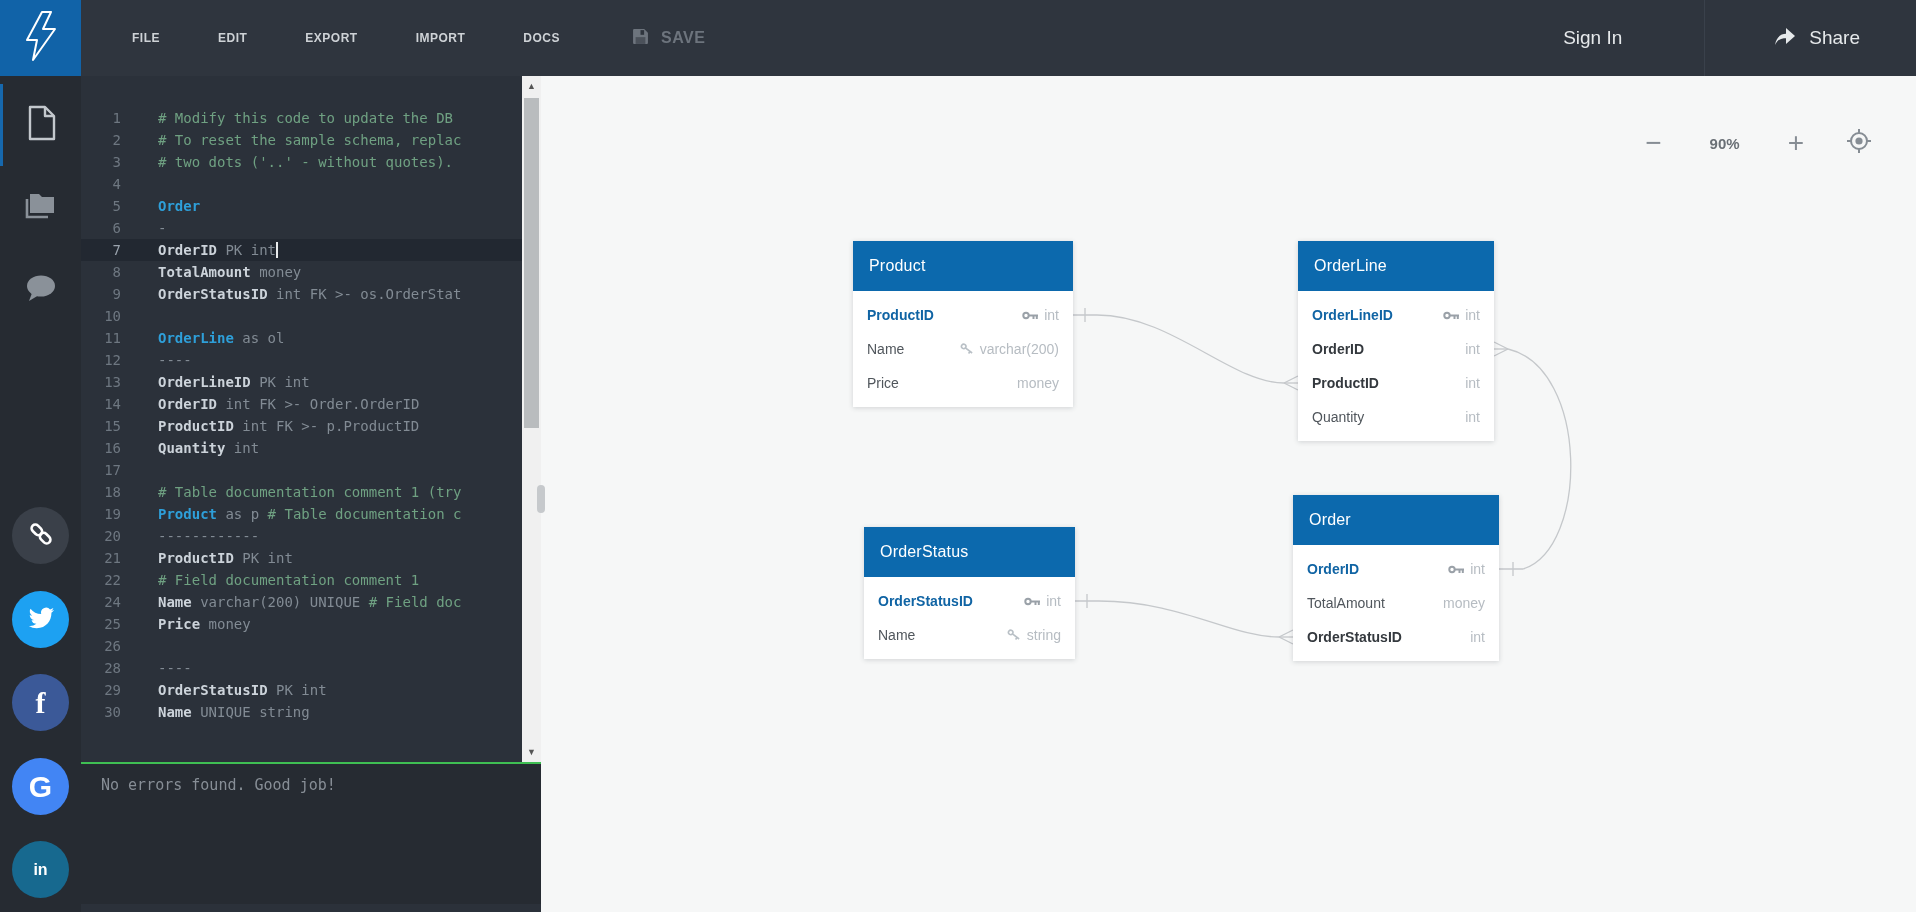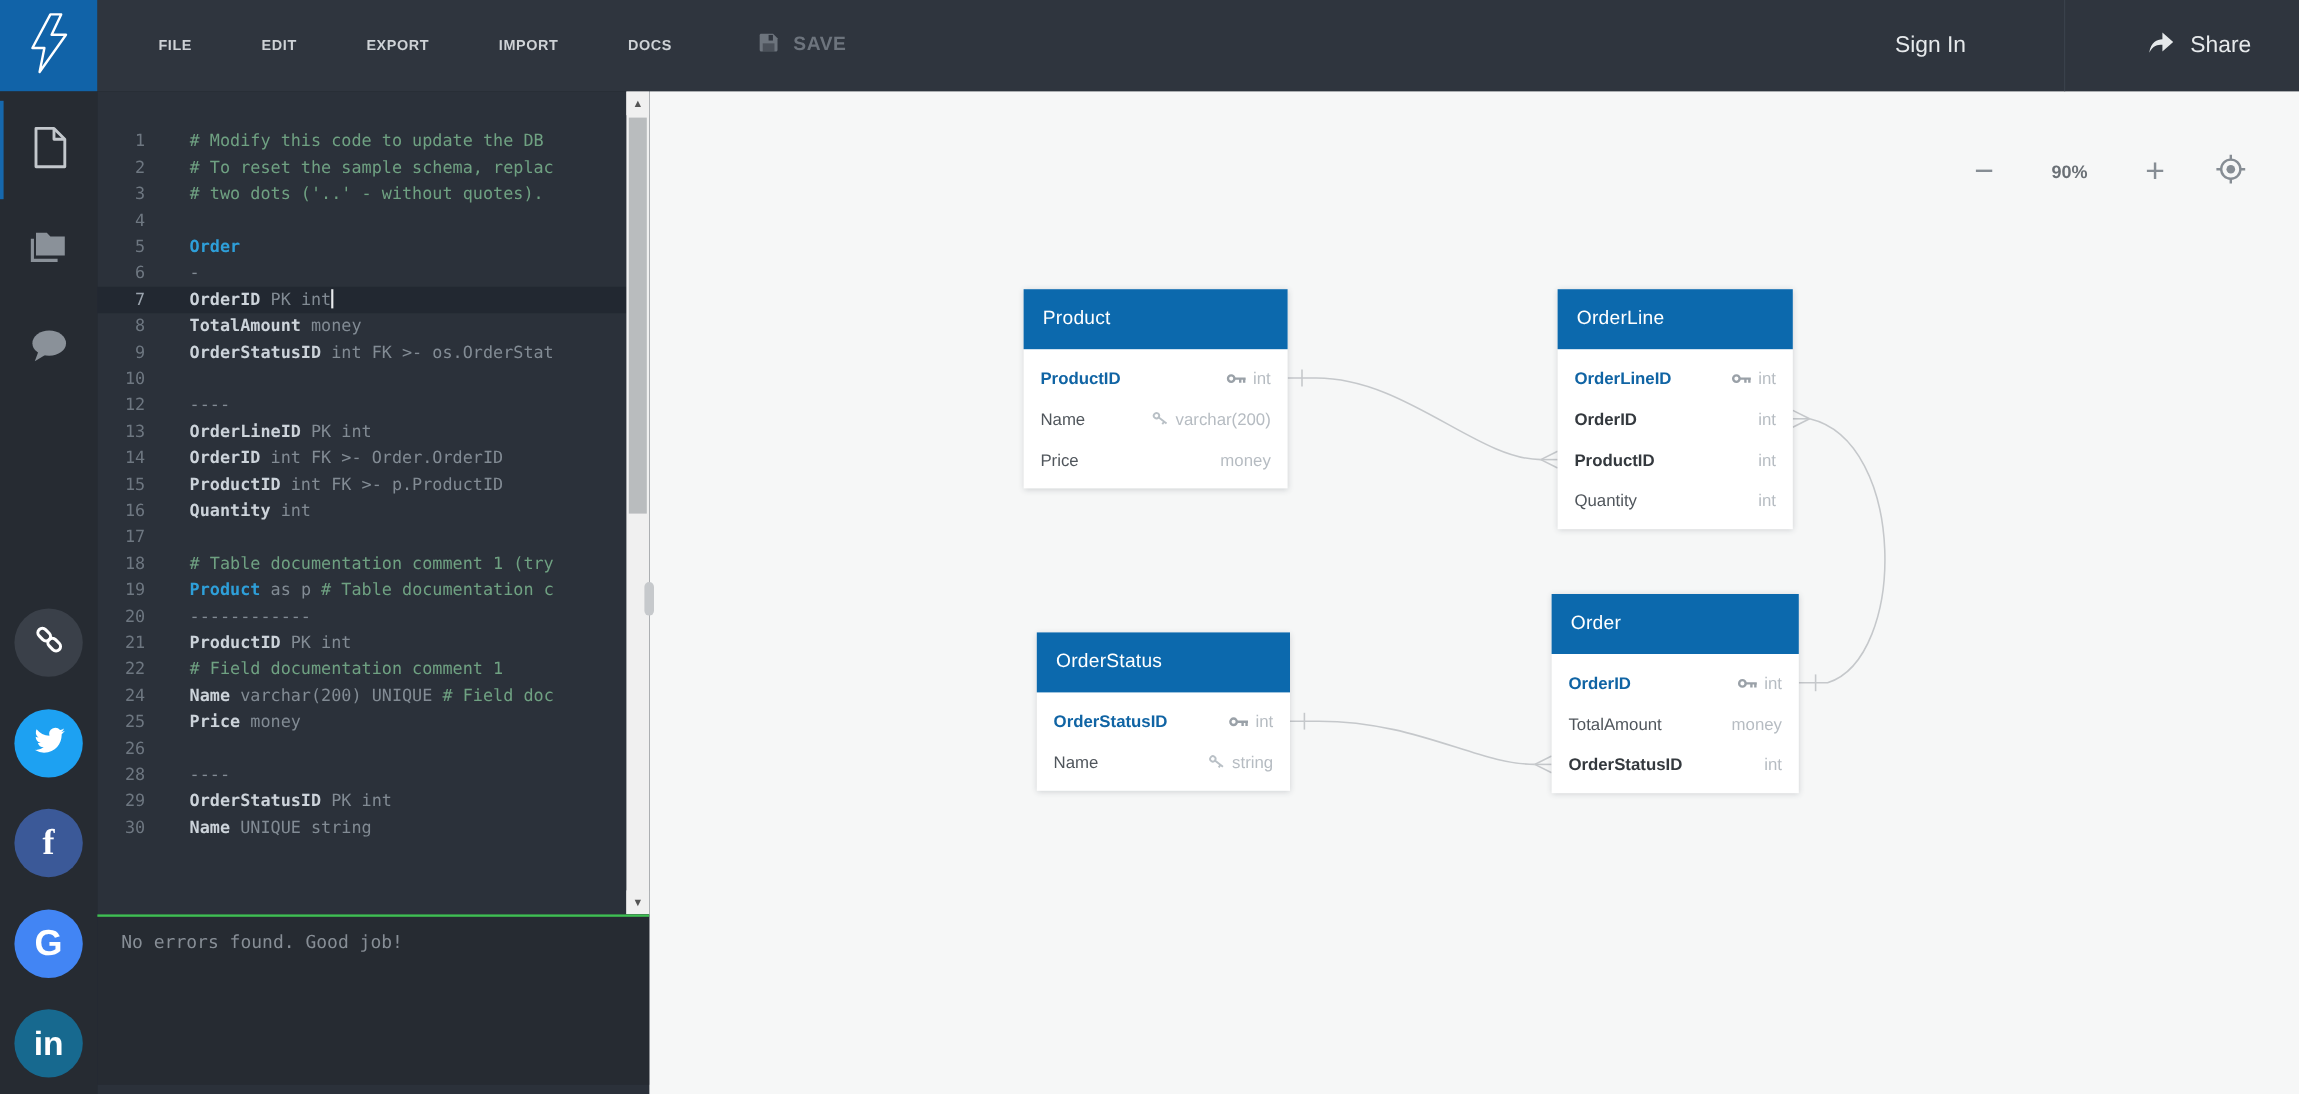--- a/index.html
+++ b/index.html
@@ -10,21 +10,21 @@
   .topbar{position:absolute;left:0;top:0;width:1916px;height:76px;background:#2f353e;
           display:flex;align-items:center;z-index:30;}
   .logo{width:81px;height:76px;background:#1163a8;display:flex;align-items:center;justify-content:center;flex:0 0 81px;}
   .menu{display:flex;align-items:center;gap:58px;padding-left:51px;}
   .menu-item{color:#ced2d6;font-size:12px;letter-spacing:.5px;font-weight:600;cursor:pointer;}
   .save-btn{display:flex;align-items:center;gap:12px;margin-left:72px;color:#6d747d;
             font-size:16px;letter-spacing:.5px;font-weight:600;cursor:pointer;}
   .tb-right{margin-left:auto;display:flex;align-items:center;height:100%;gap:24px;}
   .signin{color:#e6e9eb;font-size:19px;padding:0 58px;cursor:pointer;}
   .tb-div{width:1px;height:76px;background:#3a414b;}
-  .share{display:flex;align-items:center;gap:12px;color:#e6e9eb;font-size:19px;padding:0 40px 0 44px;cursor:pointer;}
+  .share{display:flex;align-items:center;gap:12px;color:#e6e9eb;font-size:19px;padding:0 56px 0 44px;cursor:pointer;}
 
   
   .sidebar{position:absolute;left:0;top:76px;width:81px;height:836px;background:#262b32;z-index:20;}
   .side-item{position:absolute;left:0;width:81px;height:82px;display:flex;align-items:center;justify-content:center;cursor:pointer;}
   .side-item.active{border-left:3px solid #1668ad;width:78px;}
   .soc{position:absolute;left:12px;width:57px;height:57px;border-radius:50%;
        display:flex;align-items:center;justify-content:center;cursor:pointer;
        color:#fff;font-weight:bold;}
 
   
@@ -164,38 +164,39 @@
         <path fill="#fff" d="M30 7.5c-1 .5-2.1.8-3.2 1a5.6 5.6 0 0 0 2.4-3.1c-1 .6-2.3 1.1-3.5 1.4a5.5 5.5 0 0 0-9.5 5A15.6 15.6 0 0 1 4.8 6a5.5 5.5 0 0 0 1.7 7.4c-.9 0-1.8-.3-2.5-.7v.1c0 2.7 1.9 4.9 4.4 5.4-.8.2-1.7.3-2.5.1a5.5 5.5 0 0 0 5.2 3.8A11.1 11.1 0 0 1 3 24.4a15.6 15.6 0 0 0 8.4 2.5c10.2 0 15.7-8.4 15.7-15.7v-.7c1.1-.8 2-1.8 2.9-3z"></path>
       </svg>
     </span>
   </div>
   <div class="soc" style="top:598px;background:#3b5998;font-size:30px">
     <span style="font-family:'Liberation Serif',serif;font-weight:bold;">f</span>
   </div>
   <div class="soc" style="top:682px;background:#4285f4;font-size:30px">
     <span>G</span>
   </div>
-  <div class="soc" style="top:765px;background:#17698f;font-size:28px">
+  <div class="soc" style="top:765px;background:#17698f;font-size:16px">
     <span>in</span>
   </div>
 </div>
 
 <div class="editor">
   <div class="code-area">
     <div class="code-lines" id="codelines">
         <div class="code-line"><span class="ln">1</span><span class="code"><span class="tok-cm"># Modify this code to update the DB</span></span></div>
         <div class="code-line"><span class="ln">2</span><span class="code"><span class="tok-cm"># To reset the sample schema, replac</span></span></div>
         <div class="code-line"><span class="ln">3</span><span class="code"><span class="tok-cm"># two dots ('..' - without quotes).</span></span></div>
         <div class="code-line"><span class="ln">4</span><span class="code"></span></div>
         <div class="code-line"><span class="ln">5</span><span class="code"><span class="tok-kw">Order</span></span></div>
         <div class="code-line"><span class="ln">6</span><span class="code"><span class="tok-ty">-</span></span></div>
         <div class="code-line active"><span class="ln">7</span><span class="code"><span class="tok-id">OrderID</span><span class="tok-ty"> PK int</span><span class="caret"></span></span></div>
         <div class="code-line"><span class="ln">8</span><span class="code"><span class="tok-id">TotalAmount</span><span class="tok-ty"> money</span></span></div>
         <div class="code-line"><span class="ln">9</span><span class="code"><span class="tok-id">OrderStatusID</span><span class="tok-ty"> int FK &gt;- os.OrderStat</span></span></div>
         <div class="code-line"><span class="ln">10</span><span class="code"></span></div>
+        <div class="code-line"><span class="ln">11</span><span class="code"><span class="tok-kw">OrderLine</span><span class="tok-ty"> as ol</span></span></div>
         <div class="code-line"><span class="ln">12</span><span class="code"><span class="tok-ty">----</span></span></div>
         <div class="code-line"><span class="ln">13</span><span class="code"><span class="tok-id">OrderLineID</span><span class="tok-ty"> PK int</span></span></div>
         <div class="code-line"><span class="ln">14</span><span class="code"><span class="tok-id">OrderID</span><span class="tok-ty"> int FK &gt;- Order.OrderID</span></span></div>
         <div class="code-line"><span class="ln">15</span><span class="code"><span class="tok-id">ProductID</span><span class="tok-ty"> int FK &gt;- p.ProductID</span></span></div>
         <div class="code-line"><span class="ln">16</span><span class="code"><span class="tok-id">Quantity</span><span class="tok-ty"> int</span></span></div>
         <div class="code-line"><span class="ln">17</span><span class="code"></span></div>
         <div class="code-line"><span class="ln">18</span><span class="code"><span class="tok-cm"># Table documentation comment 1 (try</span></span></div>
         <div class="code-line"><span class="ln">19</span><span class="code"><span class="tok-kw">Product</span><span class="tok-ty"> as p </span><span class="tok-cm"># Table documentation c</span></span></div>
         <div class="code-line"><span class="ln">20</span><span class="code"><span class="tok-ty">------------</span></span></div>
         <div class="code-line"><span class="ln">21</span><span class="code"><span class="tok-id">ProductID</span><span class="tok-ty"> PK int</span></span></div>

